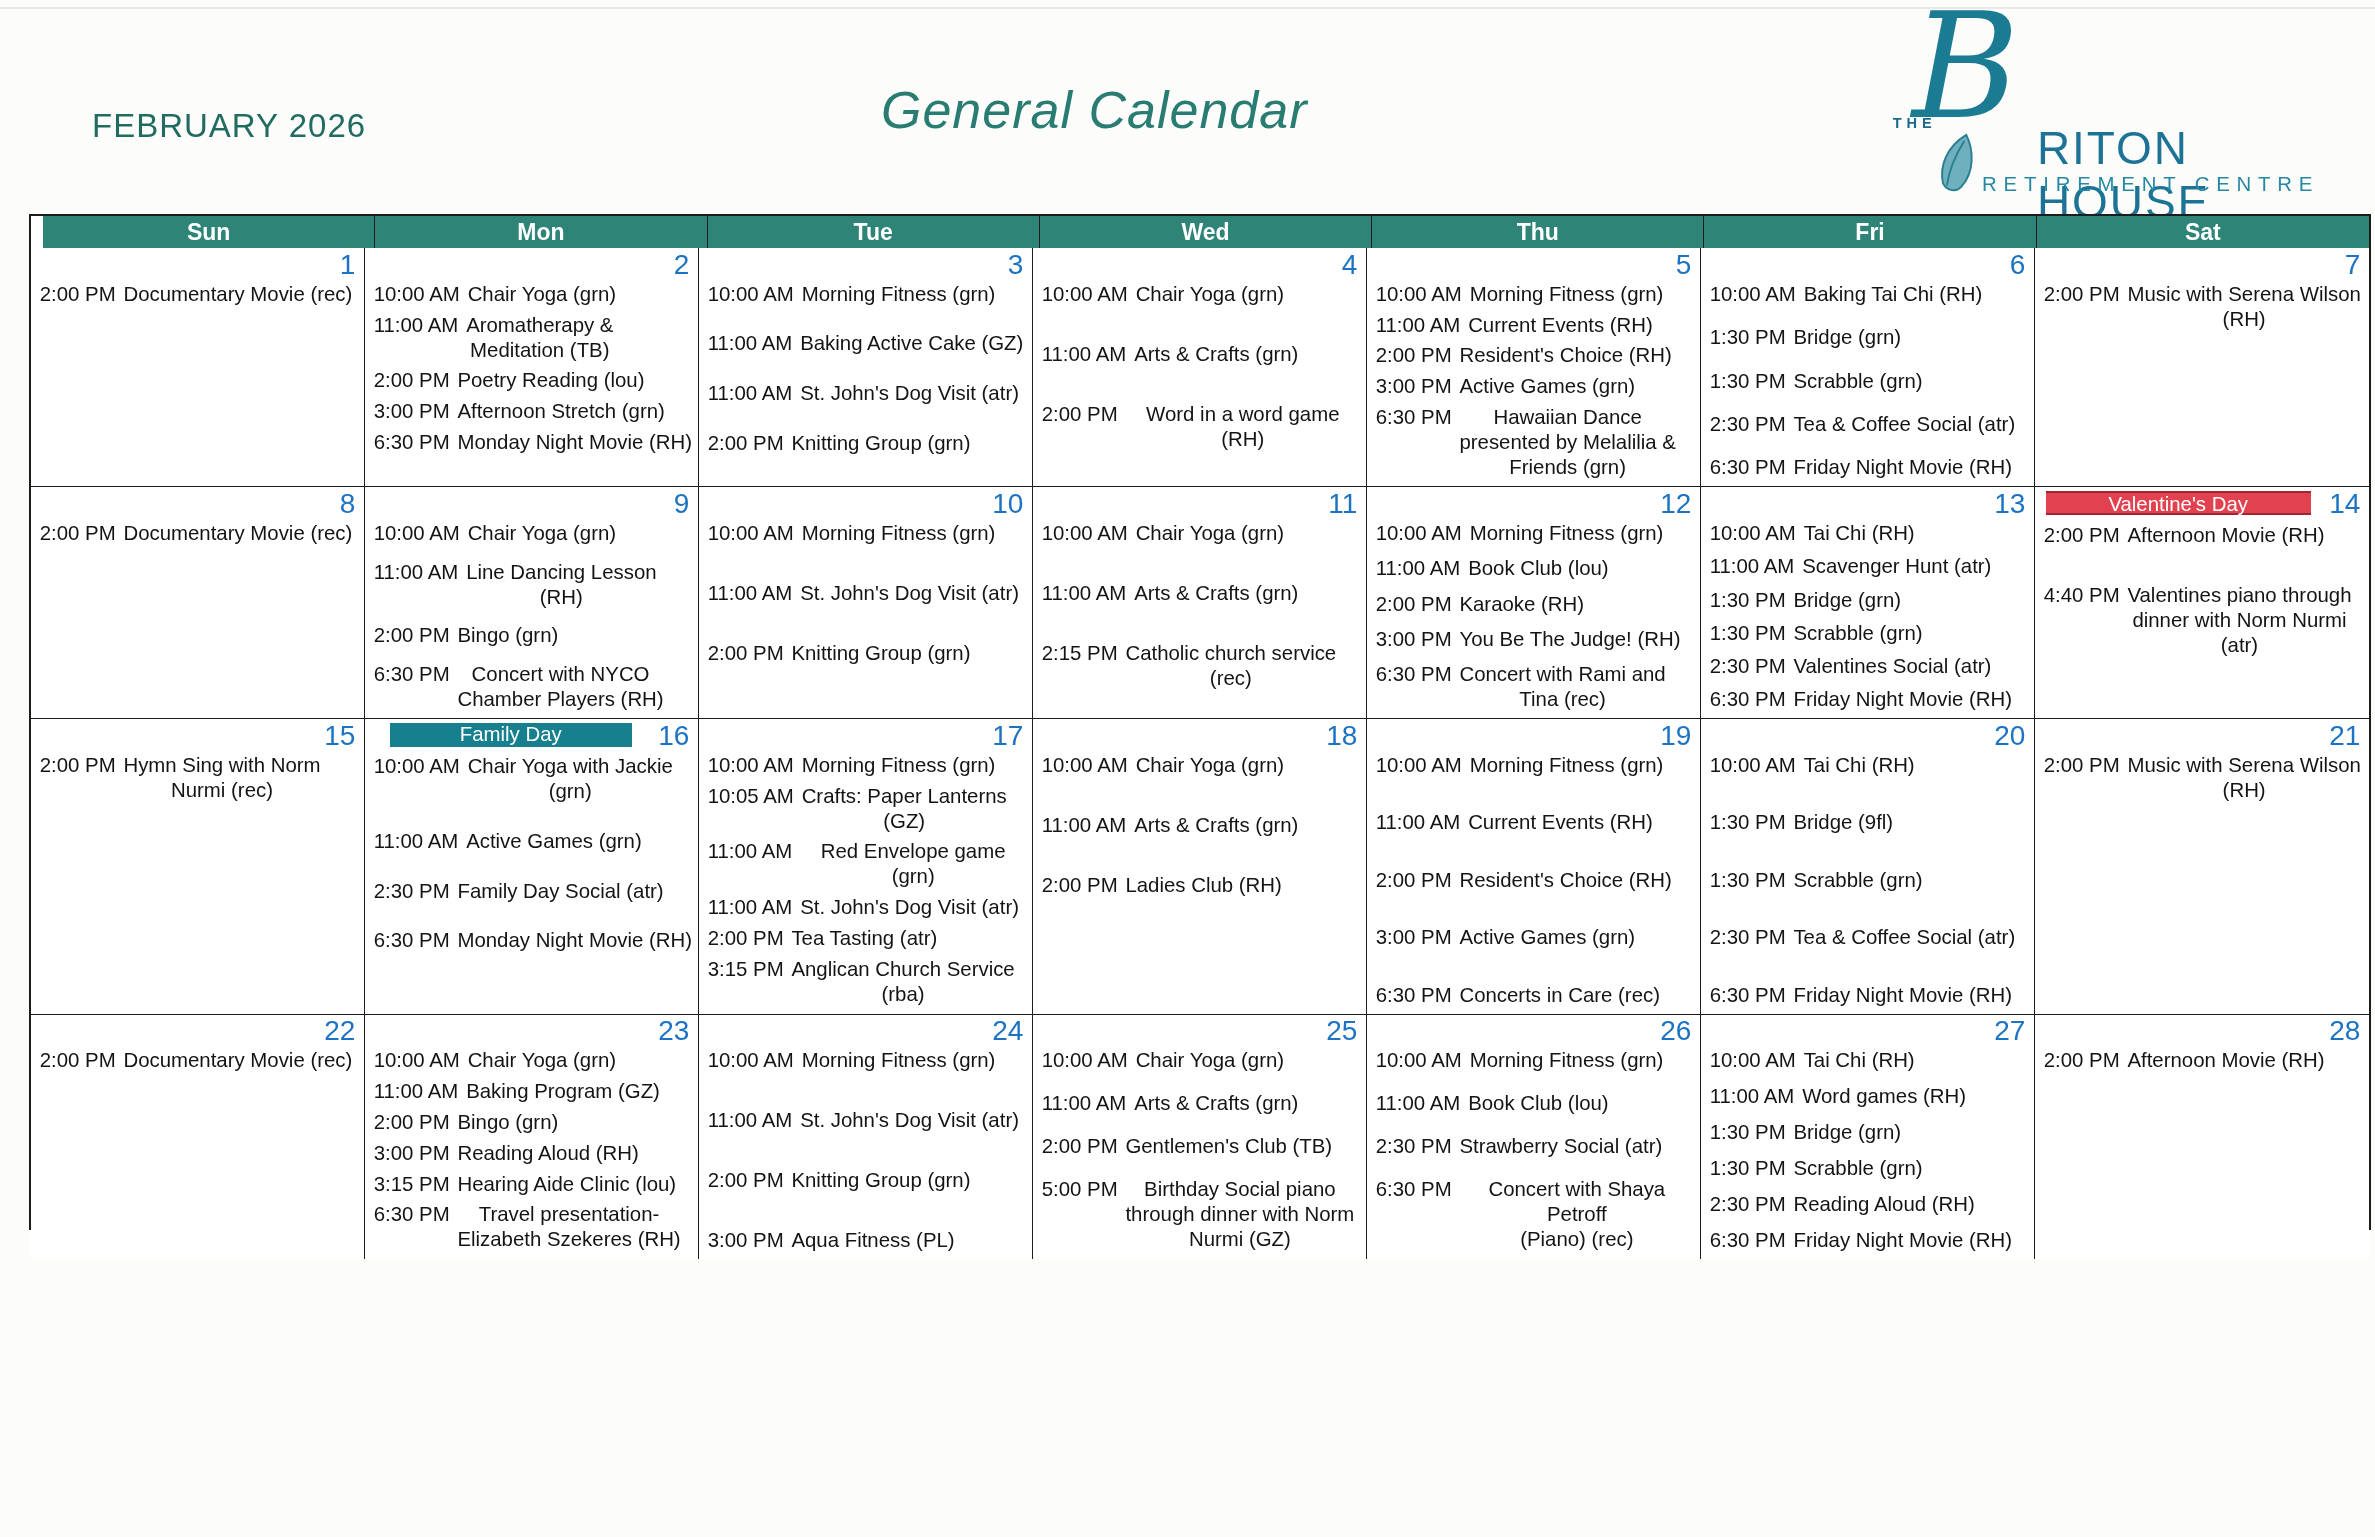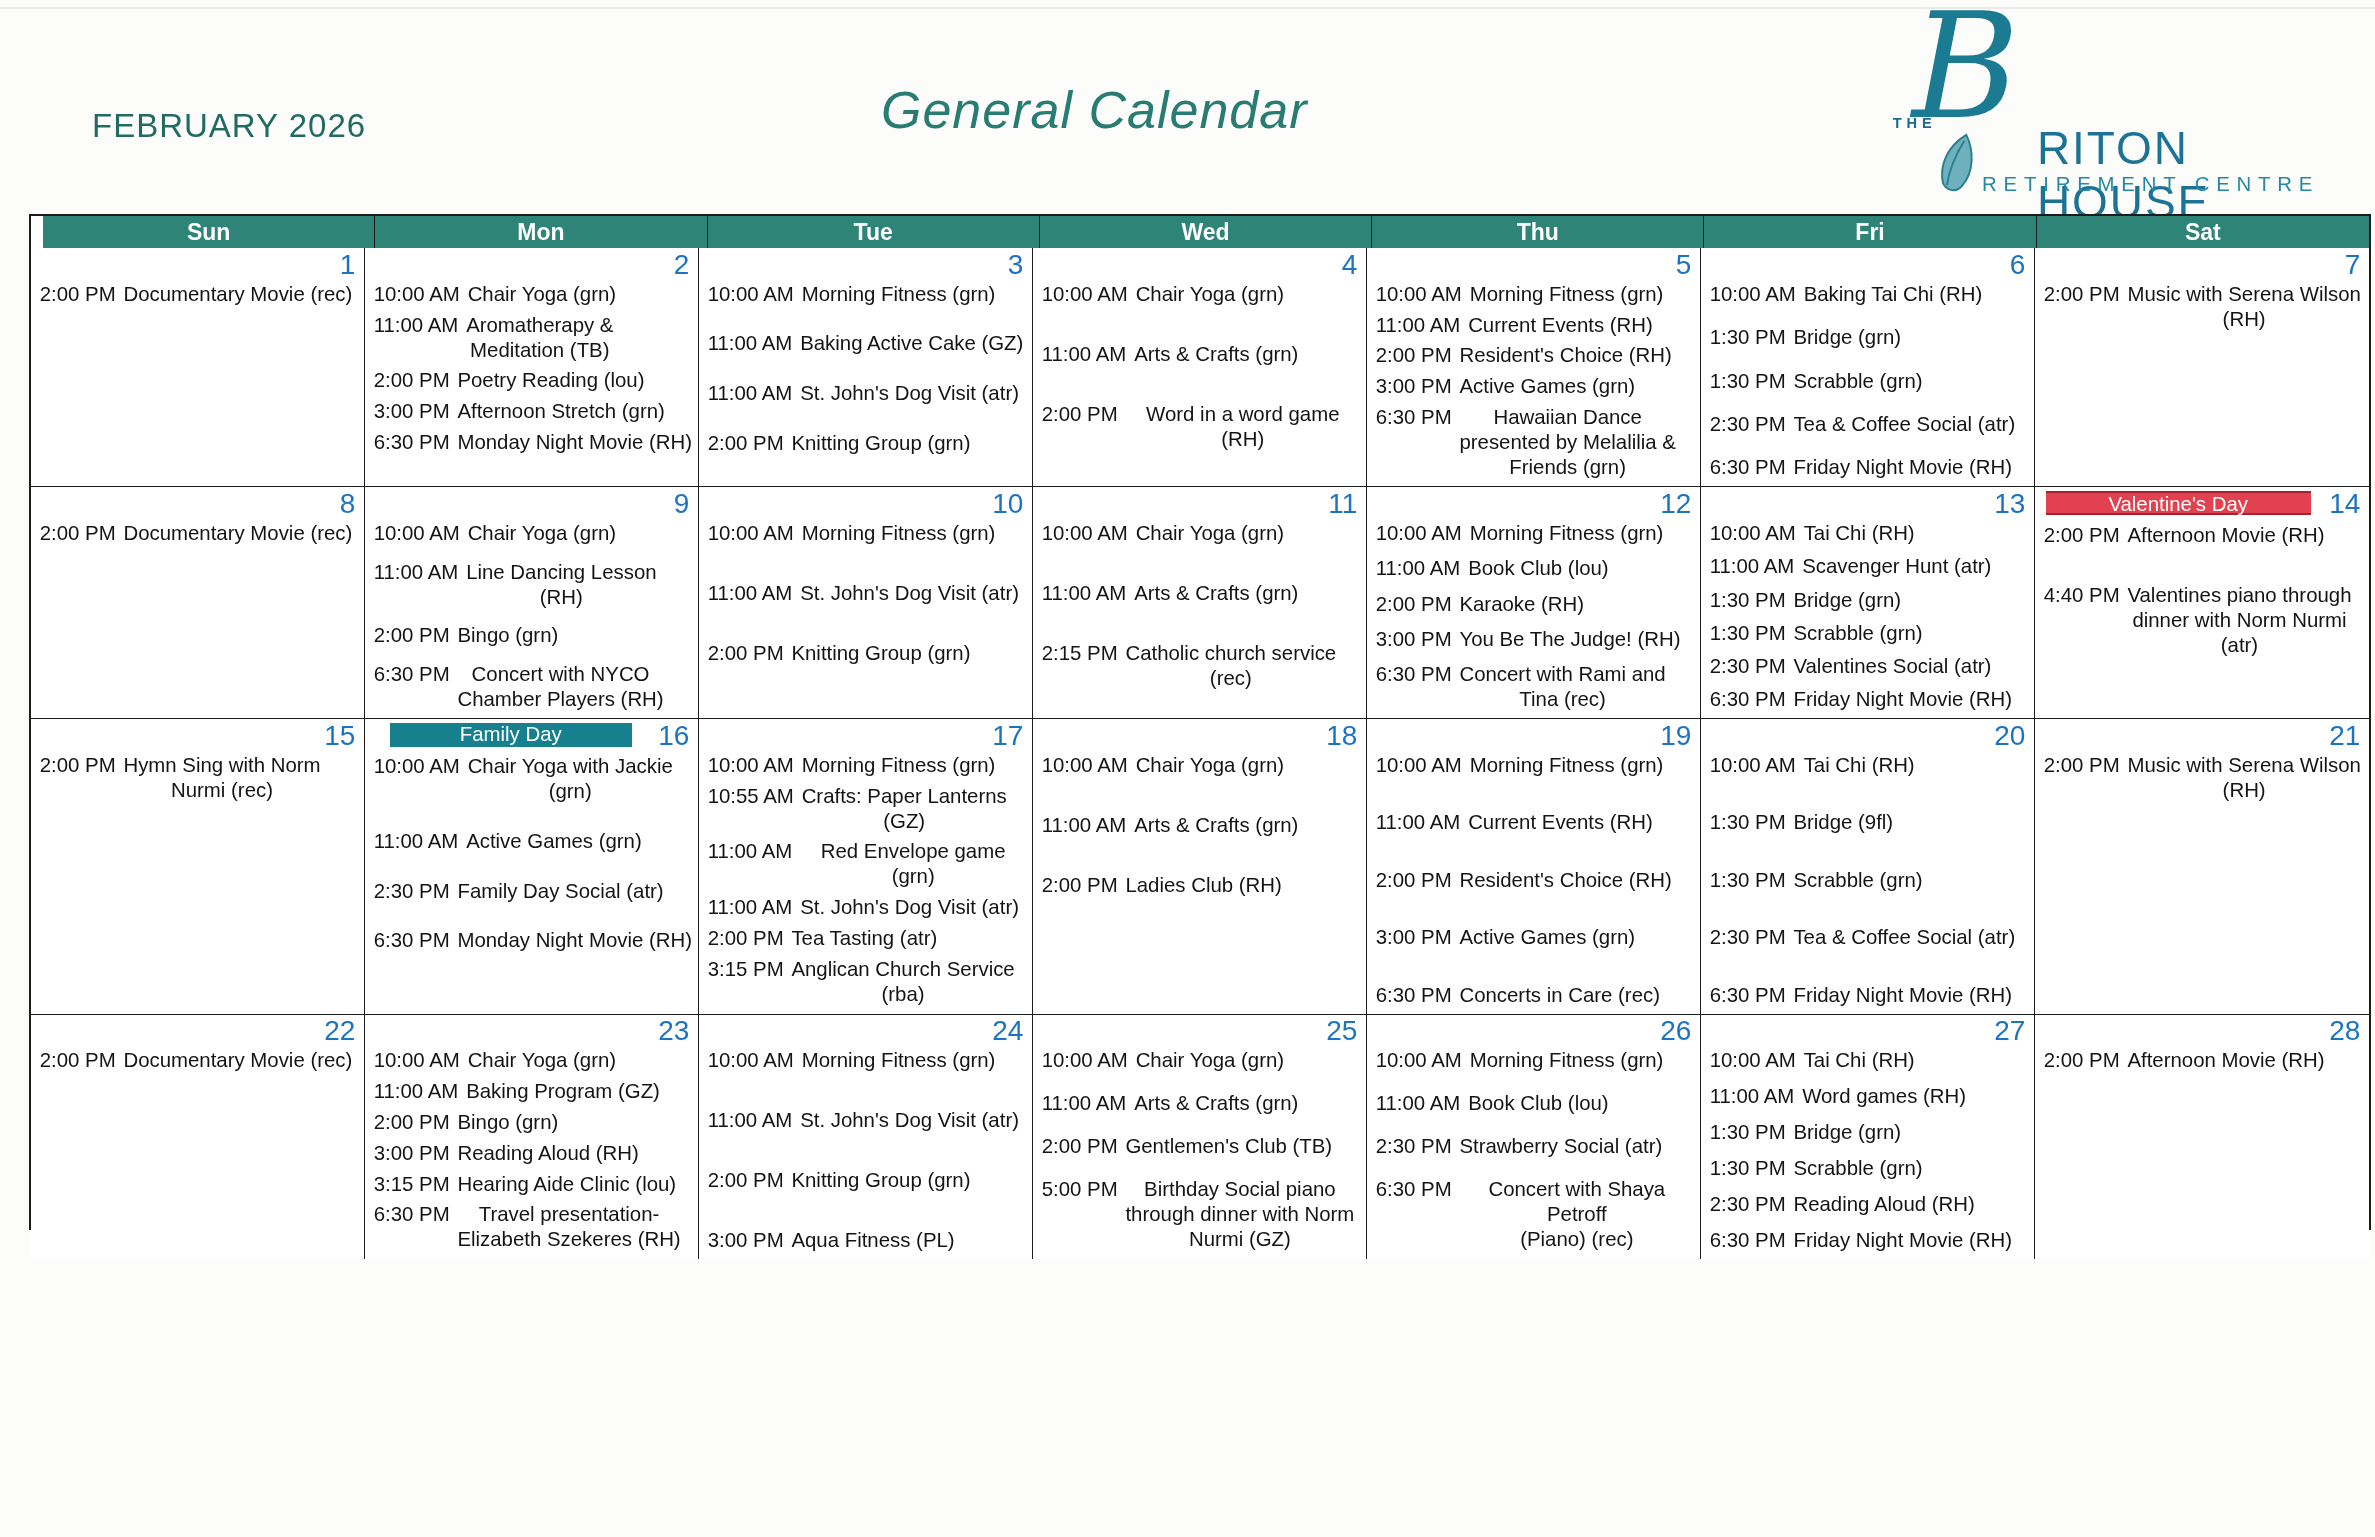--- a/index.html
+++ b/index.html
@@ -439,21 +439,21 @@
           </div>
         </div>
         <div class="cell">
           <div class="dnum">17</div>
           <div class="events" style="row-gap: 5.8px;">
             <div class="event">
               <span class="etime">10:00 AM</span>
               <span class="etitle">Morning Fitness (grn)</span>
             </div>
             <div class="event">
-              <span class="etime">10:55 AM</span>
+              <span class="etime">10:05 AM</span>
               <span class="etitle">Crafts: Paper Lanterns
 (GZ)</span>
             </div>
             <div class="event">
               <span class="etime">11:00 AM</span>
               <span class="etitle">Red Envelope game (grn)</span>
             </div>
             <div class="event">
               <span class="etime">11:00 AM</span>
               <span class="etitle">St. John's Dog Visit (atr)</span>

